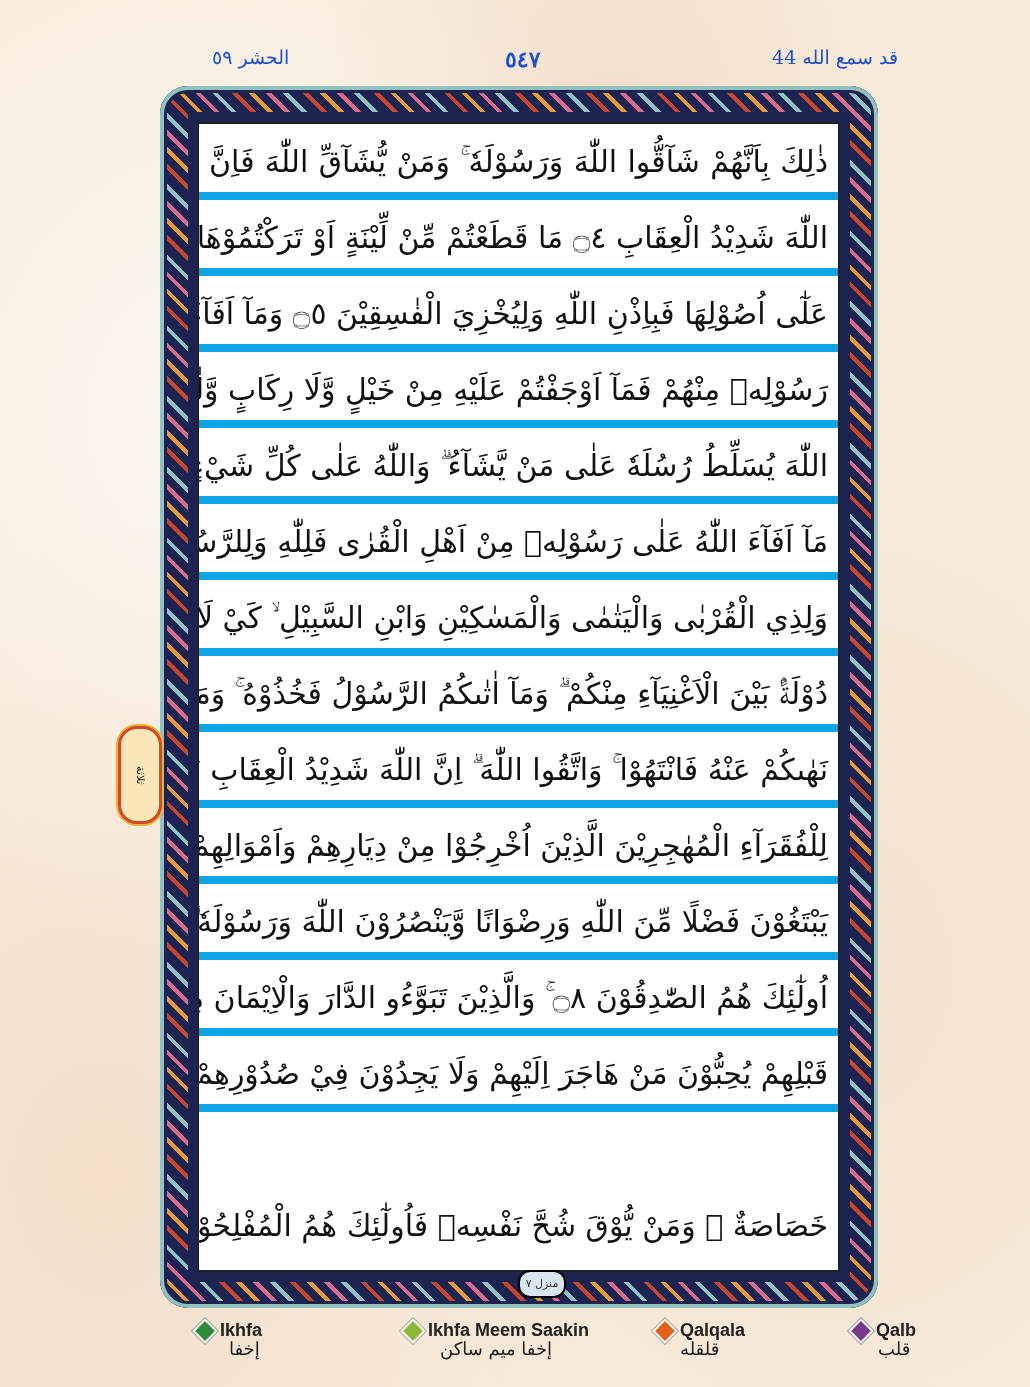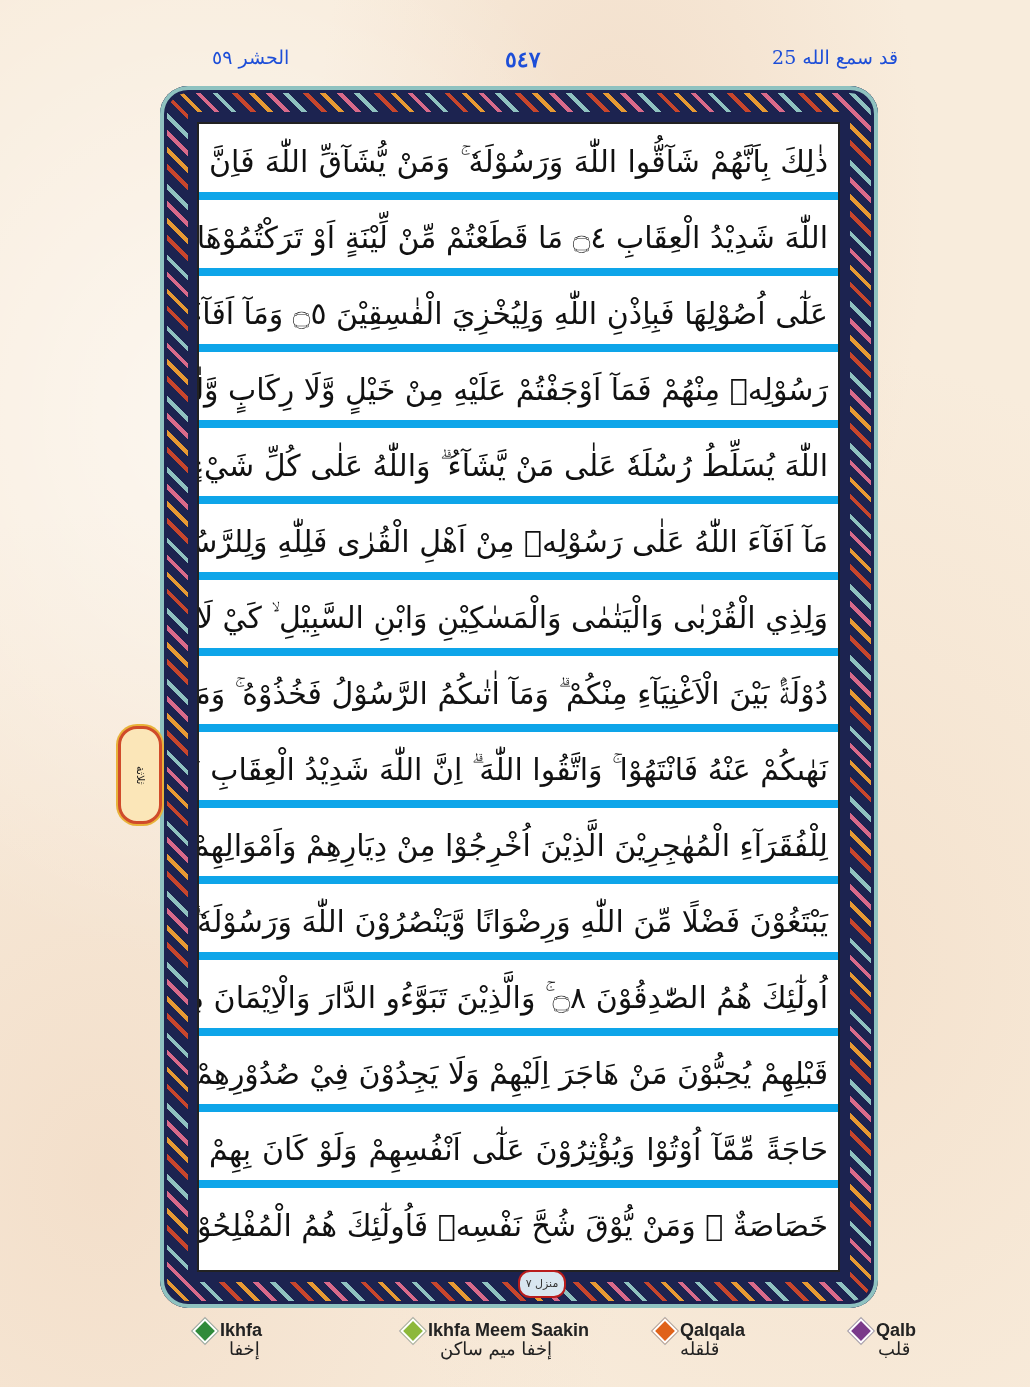--- a/index.html
+++ b/index.html
@@ -23,35 +23,35 @@
       repeating-linear-gradient(45deg,#1c2350 0 10px,#c8462c 10px 14px,#1c2350 14px 22px,#e79a33 22px 26px,#1c2350 26px 34px,#d96a8a 34px 38px,#1c2350 38px 46px,#8fc2c0 46px 50px);
     box-shadow:inset 0 0 0 4px #8fc2c0, inset 0 0 0 7px #1c2350;}
   .frame-inner-edge{position:absolute;left:188px;top:112px;width:662px;height:1170px;background:#1c2350;}
   .textbox{position:absolute;left:197px;top:122px;width:643px;height:1150px;background:#fff;
     border:2px solid #222;box-sizing:border-box;}
   .line{position:absolute;left:0;width:100%;height:76px;border-bottom:8px solid #0ea5e9;box-sizing:border-box;
     direction:rtl;text-align:justify;text-align-last:justify;
     font-family:"DejaVu Sans",sans-serif;font-size:30px;line-height:76px;color:#111;
     padding:0 10px;white-space:nowrap;overflow:hidden;}
   .line:last-child{border-bottom:none;}
-  .manzil{position:absolute;left:518px;top:1270px;width:44px;height:24px;border-radius:12px;background:#d9e6f0;border:2px solid #b91c1c;
+  .manzil{position:absolute;left:518px;top:1270px;width:44px;height:24px;border-radius:12px;background:#d9e6f0;border:2px solid #000000;
     font-size:11px;line-height:24px;text-align:center;color:#333;direction:rtl;}
   .sidemark{position:absolute;left:118px;top:726px;width:38px;height:92px;border-radius:19px;
     background:#fbe6b8;border:3px solid #d04b2a;box-shadow:0 0 0 2px #e8b23a;
     font-size:11px;color:#1a1a1a;writing-mode:vertical-rl;text-align:center;line-height:38px;}
   .legend{position:absolute;top:1322px;height:60px;}
   .legend .diamond{position:absolute;left:0;top:0;width:14px;height:14px;transform:rotate(45deg);border:2px solid #fff;box-shadow:0 0 0 1px #aaa;}
   .legend .en{position:absolute;left:24px;top:-2px;font-family:"Liberation Sans",sans-serif;font-weight:bold;font-size:18px;color:#222;white-space:nowrap;}
   .legend .ar{position:absolute;top:16px;font-family:"DejaVu Serif",serif;font-size:18px;color:#222;direction:rtl;white-space:nowrap;}
 </style>
 </head>
 <body>
 
 <div class="header">
-  <span class="hdr right">قد سمع الله 25</span>
+  <span class="hdr right">قد سمع الله 44</span>
   <span class="hdr center">٥٤٧</span>
   <span class="hdr left">الحشر ٥٩</span>
 </div>
 
 <div class="frame"></div>
 <div class="frame-inner-edge"></div>
 
 <div class="sidemark">ثلاثة</div>
 
 <div class="textbox">
@@ -61,21 +61,20 @@
   <div class="line" style="top:228px">رَسُوْلِهٖ مِنْهُمْ فَمَآ اَوْجَفْتُمْ عَلَيْهِ مِنْ خَيْلٍ وَّلَا رِكَابٍ وَّلٰكِنَّ</div>
   <div class="line" style="top:304px">اللّٰهَ يُسَلِّطُ رُسُلَهٗ عَلٰى مَنْ يَّشَآءُ ۗ وَاللّٰهُ عَلٰى كُلِّ شَيْءٍ قَدِيْرٌ ۝٦</div>
   <div class="line" style="top:380px">مَآ اَفَآءَ اللّٰهُ عَلٰى رَسُوْلِهٖ مِنْ اَهْلِ الْقُرٰى فَلِلّٰهِ وَلِلرَّسُوْلِ</div>
   <div class="line" style="top:456px">وَلِذِي الْقُرْبٰى وَالْيَتٰمٰى وَالْمَسٰكِيْنِ وَابْنِ السَّبِيْلِ ۙ كَيْ لَا يَكُوْنَ</div>
   <div class="line" style="top:532px">دُوْلَةًۢ بَيْنَ الْاَغْنِيَآءِ مِنْكُمْ ۗ وَمَآ اٰتٰىكُمُ الرَّسُوْلُ فَخُذُوْهُ ۚ وَمَا</div>
   <div class="line" style="top:608px">نَهٰىكُمْ عَنْهُ فَانْتَهُوْا ۚ وَاتَّقُوا اللّٰهَ ۗ اِنَّ اللّٰهَ شَدِيْدُ الْعِقَابِ ۝٧</div>
   <div class="line" style="top:684px">لِلْفُقَرَآءِ الْمُهٰجِرِيْنَ الَّذِيْنَ اُخْرِجُوْا مِنْ دِيَارِهِمْ وَاَمْوَالِهِمْ</div>
   <div class="line" style="top:760px">يَبْتَغُوْنَ فَضْلًا مِّنَ اللّٰهِ وَرِضْوَانًا وَّيَنْصُرُوْنَ اللّٰهَ وَرَسُوْلَهٗ ۗ</div>
   <div class="line" style="top:836px">اُولٰٓئِكَ هُمُ الصّٰدِقُوْنَ ۝٨ ۚ وَالَّذِيْنَ تَبَوَّءُو الدَّارَ وَالْاِيْمَانَ مِنْ</div>
   <div class="line" style="top:912px">قَبْلِهِمْ يُحِبُّوْنَ مَنْ هَاجَرَ اِلَيْهِمْ وَلَا يَجِدُوْنَ فِيْ صُدُوْرِهِمْ</div>
-  <div class="line" style="top:988px">حَاجَةً مِّمَّآ اُوْتُوْا وَيُؤْثِرُوْنَ عَلٰٓى اَنْفُسِهِمْ وَلَوْ كَانَ بِهِمْ</div>
   <div class="line" style="top:1064px">خَصَاصَةٌ ۗ وَمَنْ يُّوْقَ شُحَّ نَفْسِهٖ فَاُولٰٓئِكَ هُمُ الْمُفْلِحُوْنَ ۝٩</div>
 </div>
 
 <div class="manzil">منزل ٧</div>
 
 <div class="legend" style="left:196px;">
   <span class="diamond" style="background:#2f8a3a"></span>
   <span class="en">Ikhfa</span>
   <span class="ar" style="left:8px;margin-left:25px;">إخفا</span>
 </div>

